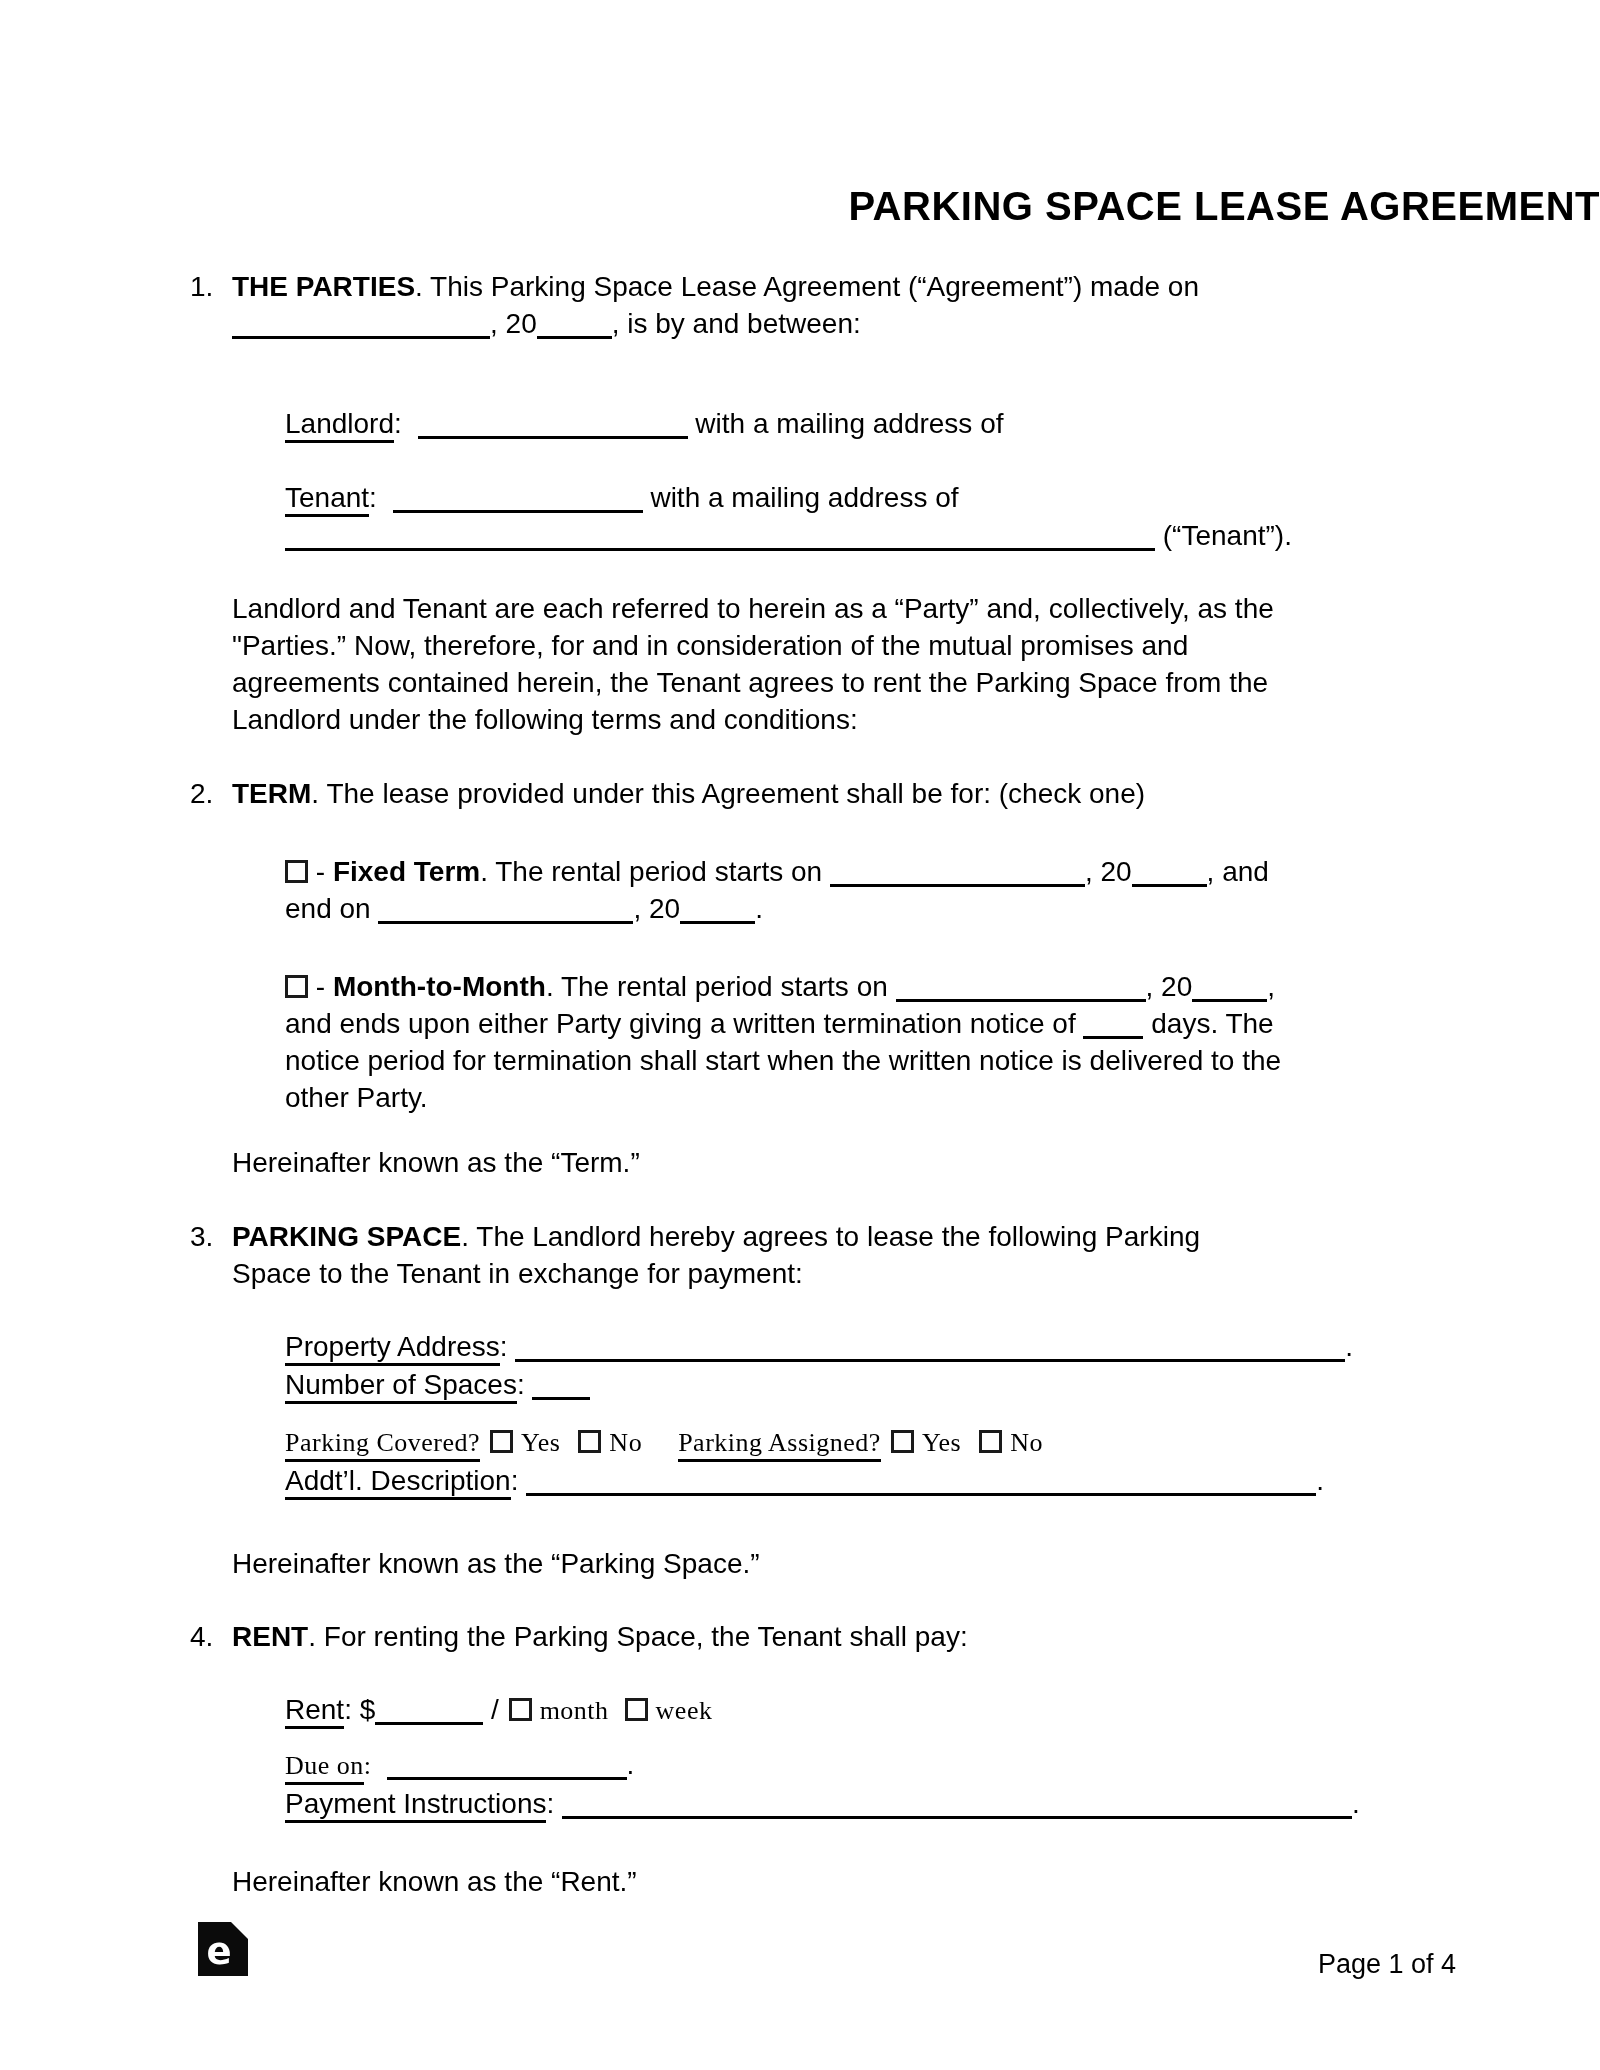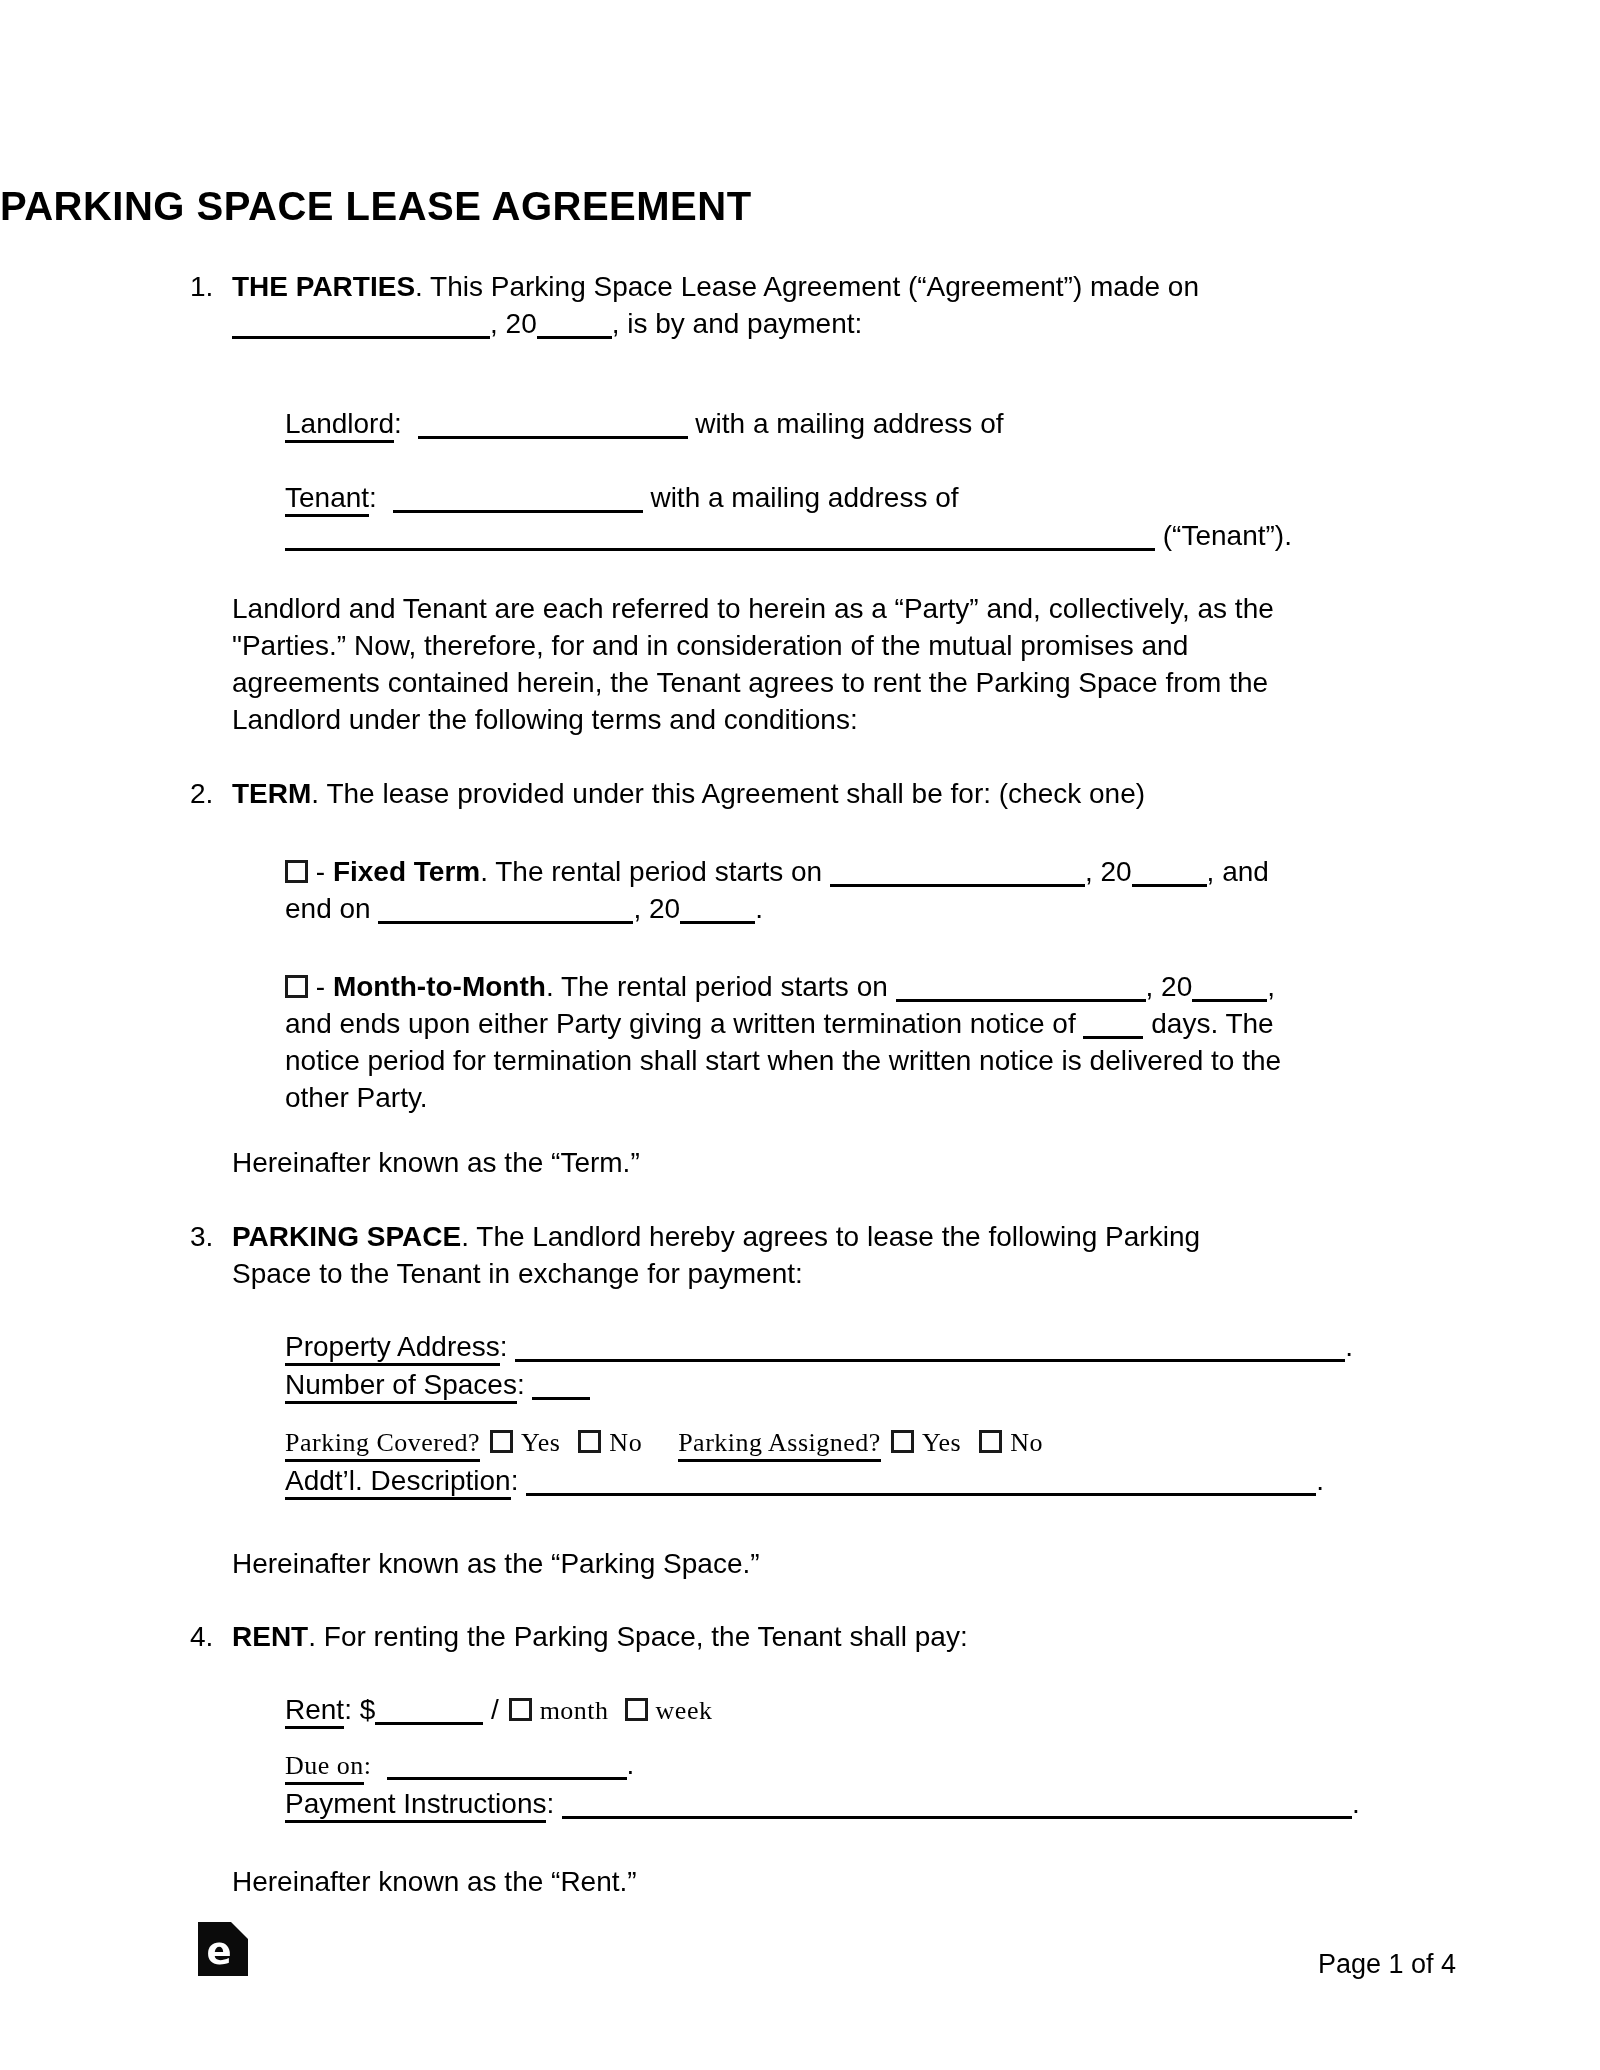--- a/index.html
+++ b/index.html
@@ -4,21 +4,21 @@
 <style>
   * { margin:0; padding:0; box-sizing:border-box; }
   html, body { background:#ffffff; }
   .page {
     position:relative; width:1600px; height:2070px; background:#fff;
     font-family:"Liberation Sans", sans-serif; font-size:28px; line-height:37px; color:#000;
     overflow:hidden;
   }
   .title {
     position:absolute; top:184px; left:0; width:100%;
-    text-align:left; font-weight:bold; font-size:40px; line-height:44px;
+    text-align:right; font-weight:bold; font-size:40px; line-height:44px;
     letter-spacing:0.5px;
   }
   .content { position:absolute; left:190px; top:268px; width:1270px; }
   .sec { display:flex; }
   .num { width:42px; flex:none; }
   .secbody { flex:1; min-width:0; }
   .line { white-space:nowrap; }
   .ind { margin-left:53px; }
   .b { font-weight:bold; }
   .lbl { display:inline-block; line-height:33px; border-bottom:3px solid #000000; }
@@ -47,21 +47,21 @@
 <div class="page">
 
   <div class="title">PARKING SPACE LEASE AGREEMENT</div>
 
   <div class="content">
 
     <div class="sec">
       <div class="num">1.</div>
       <div class="secbody">
         <div class="line"><span class="b">THE PARTIES</span><span>. This Parking Space Lease Agreement (“Agreement”) made on</span></div>
-        <div class="line"><span class="blank" style="width:258px"></span><span>, 20</span><span class="blank" style="width:75px"></span><span>, is by and payment:</span></div>
+        <div class="line"><span class="blank" style="width:258px"></span><span>, 20</span><span class="blank" style="width:75px"></span><span>, is by and between:</span></div>
 
         <div class="ind mt-lg">
           <div class="line"><span class="lbl">Landlord</span><span>: </span><span class="blank" style="width:270px;margin-left:8px"></span><span> with a mailing address of</span></div>
         </div>
 
         <div class="ind mt">
           <div class="line"><span class="lbl">Tenant</span><span>: </span><span class="blank" style="width:250px;margin-left:8px"></span><span> with a mailing address of</span></div>
           <div class="line"><span class="blank" style="width:870px"></span><span> (“Tenant”).</span></div>
         </div>
 

